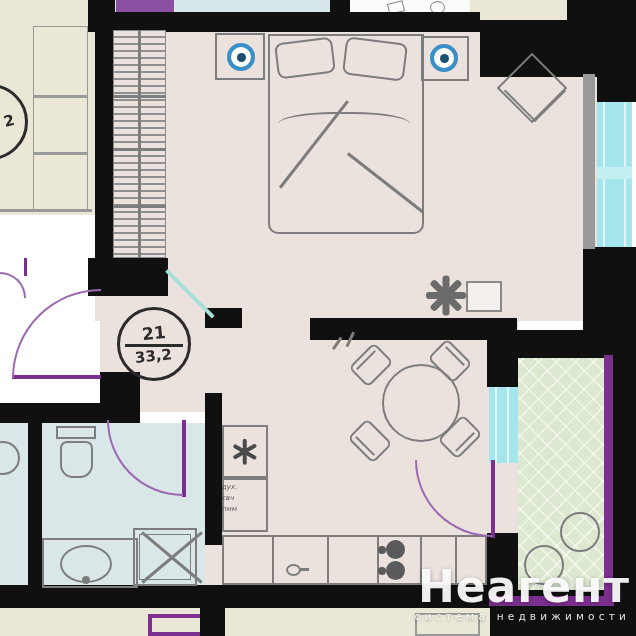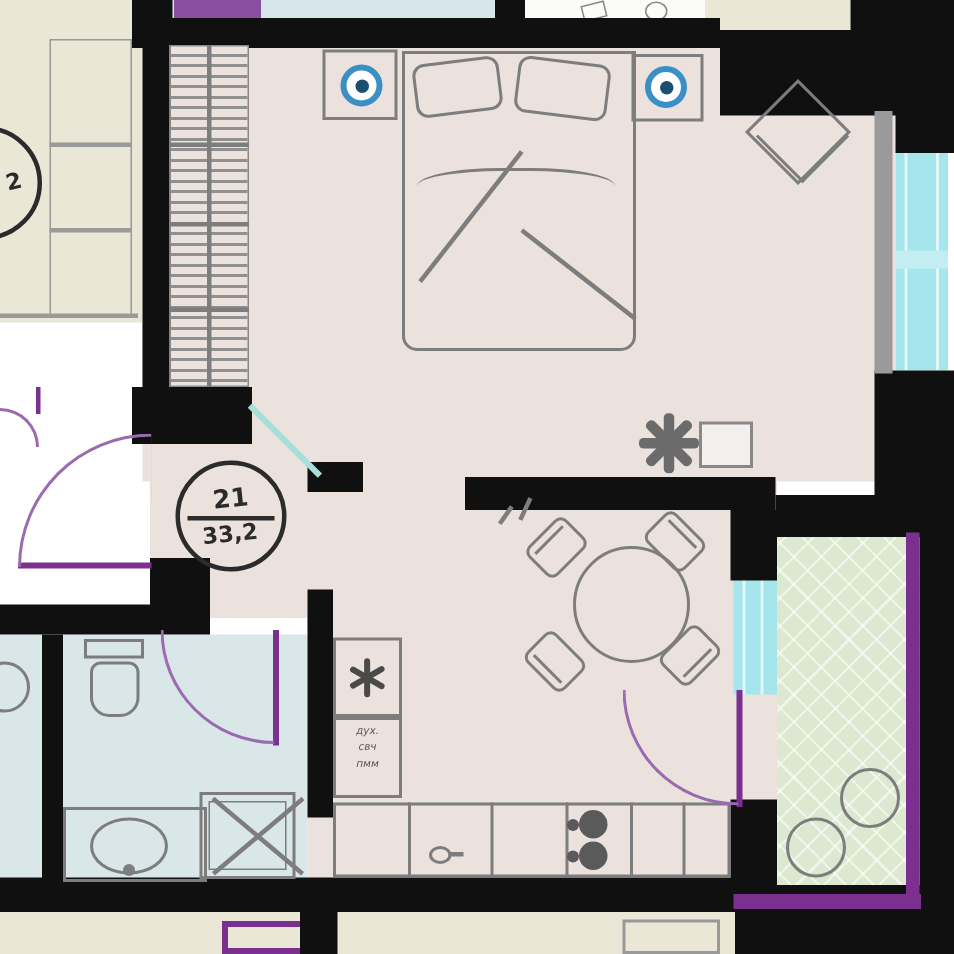--- a/index.html
+++ b/index.html
@@ -22,21 +22,21 @@
   .p-line{position:absolute;background:#7b2f8f;}
   .arc{position:absolute;box-sizing:border-box;border:0 solid #9b6ab0;}
   .lamp{position:absolute;border-radius:50%;border:4px solid #3a8fc7;background:#fff;box-sizing:border-box;}
   .lamp i{position:absolute;left:50%;top:50%;width:9px;height:9px;margin:-4.5px 0 0 -4.5px;border-radius:50%;background:#1b4f72;}
   .bar{position:absolute;border-radius:3px;}
   .label-circle{position:absolute;border:3.5px solid #2b2b2b;border-radius:50%;box-sizing:border-box;
     display:flex;flex-direction:column;align-items:center;justify-content:center;color:#2b2b2b;}
   .label-circle .num{font-weight:bold;font-size:17px;line-height:1.0;transform:rotate(-6deg);}
   .label-circle .mid{width:86%;height:3px;background:#2b2b2b;margin:2px 0;}
   .label-circle .area{font-weight:bold;font-size:15px;line-height:1.0;transform:rotate(-6deg);}
-  .annot{position:absolute;font-size:7px;line-height:1.55;color:#5a5a5a;font-style:italic;text-align:center;}
+  .annot{position:absolute;font-size:7px;line-height:1.55;color:#5a5a5a;font-style:italic;text-align:left;}
   .wm{position:absolute;right:6px;bottom:14px;text-align:right;z-index:50;color:#fff;}
   .wm .t{font-weight:bold;font-size:44px;line-height:1.0;letter-spacing:1px;color:rgba(255,255,255,.93);
          text-shadow:0 1px 4px rgba(0,0,0,.35);}
   .wm .s{font-size:10.5px;letter-spacing:4.2px;color:rgba(255,255,255,.88);margin-top:1px;
          text-shadow:0 1px 3px rgba(0,0,0,.35);}
   .hatch{position:absolute;box-sizing:border-box;border:1.5px solid #8a8a8a;background:#ebe2de;
     background-image:repeating-linear-gradient(180deg,transparent 0 5px,#909090 5px 7px);}
   .chair{position:absolute;width:36px;height:28px;border:2px solid #7d7d7d;border-radius:6px;box-sizing:border-box;}
   .chair i{position:absolute;left:3px;right:3px;top:4px;height:0;border-top:2.5px solid #7d7d7d;}
 </style>
@@ -203,14 +203,18 @@
   <div class="furn" style="left:524px;top:545px;width:40px;height:40px;border-radius:50%;border-width:2.5px;"></div>
   <div class="p-line" style="left:604px;top:355px;width:9px;height:250px;"></div>
   <div class="p-line" style="left:489px;top:596px;width:125px;height:10px;"></div>
 
   <div class="label-circle" style="left:117px;top:307px;width:74px;height:74px;">
     <div class="num">21</div>
     <div class="mid"></div>
     <div class="area">33,2</div>
   </div>
 
+  <div class="wm">
+    <div class="t">Неагент</div>
+    <div class="s">система недвижимости</div>
+  </div>
 
 </div>
 
 </body></html>

